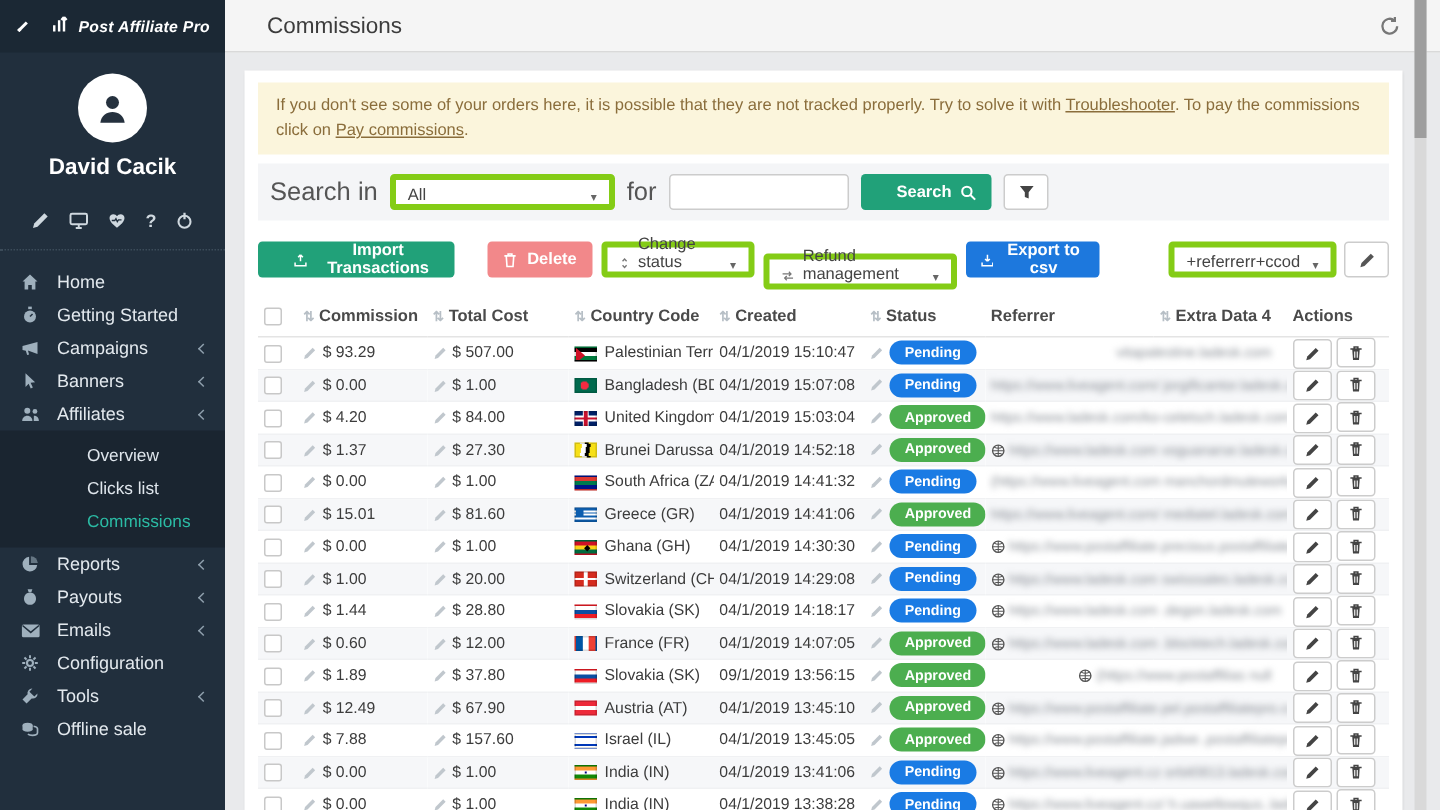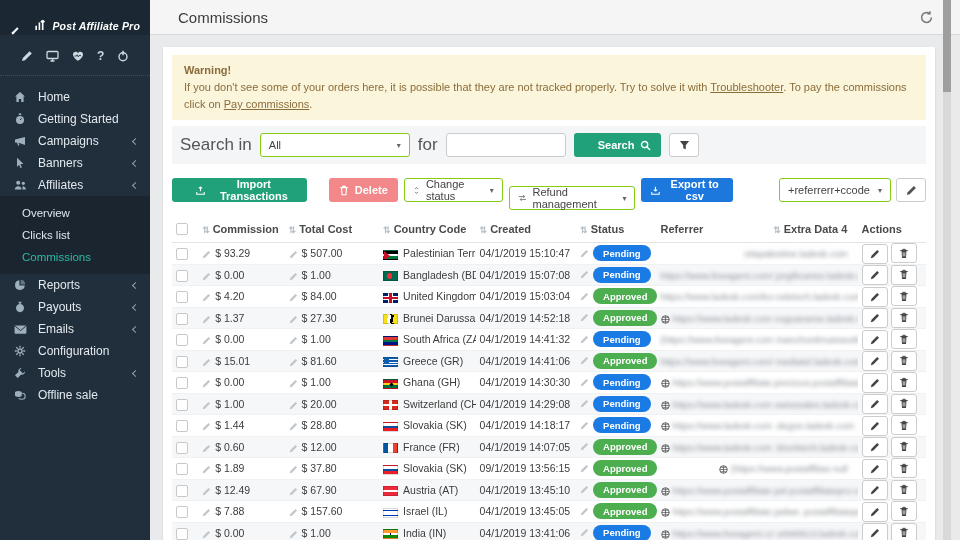--- a/index.html
+++ b/index.html
@@ -1,57 +1,57 @@
 <!DOCTYPE html>
 <html><head>
 <meta charset="utf-8">
 <style>
   * { margin:0; padding:0; box-sizing:border-box; }
   html,body { width:960px; height:540px; overflow:hidden; font-family:"Liberation Sans", sans-serif; background:#e9eaec; }
   .app { display:flex; width:960px; height:540px; position:relative; }
 
   
   .sidebar { width:150px; min-width:150px; background:#212f3d; color:#d7dee4; display:flex; flex-direction:column; }
-  .side-head { height:35px; background:#1b2834; display:flex; align-items:flex-end; padding:0 10px; gap:8px; }
+  .side-head { height:35px; background:#1b2834; display:flex; align-items:center; padding:0 10px; gap:8px; }
   .back-chev { width:8px; height:8px; border-left:2.2px solid #fff; border-bottom:2.2px solid #fff; transform:rotate(45deg); margin-left:4px; cursor:pointer; }
   .logo-wrap { display:flex; align-items:center; gap:5px; margin-left:10px; }
   .logo-text { font-size:10.5px; font-weight:bold; font-style:italic; color:#fff; letter-spacing:.2px; white-space:nowrap; }
   .profile { text-align:center; padding:14px 0 6px; }
   .avatar { width:46px; height:46px; border-radius:50%; background:#fff; margin:0 auto 8px; display:flex; align-items:center; justify-content:center; }
   .user-name { color:#fff; font-size:15px; font-weight:bold; }
   .quick-icons { display:flex; justify-content:space-around; padding:14px 14px 12px; border-bottom:1px dotted #3c4c5a; }
   .quick-icons .qi { color:#cfd8df; cursor:pointer; display:flex; align-items:center; }
   .menu { padding-top:10px; font-size:12px; }
   .menu-item { display:flex; align-items:center; height:22px; padding:0 12px 0 14px; cursor:pointer; color:#e3e9ee; }
   .menu-item .mi-icon { width:14px; margin-right:10px; color:#9fb0bd; display:flex; align-items:center; }
   .menu-item .mi-label { flex:1; }
   .chev { width:5px; height:5px; border-right:1.4px solid #8fa0ad; border-bottom:1.4px solid #8fa0ad; }
   .chev.left { transform:rotate(135deg); }
   .chev.down { transform:rotate(45deg); }
   .submenu { background:#1a2530; padding:6px 0; font-size:11.5px; }
-  .submenu-item { padding:5px 10px 5px 22px; cursor:pointer; color:#dfe6ec; }
+  .submenu-item { padding:5px 10px 5px 58px; cursor:pointer; color:#dfe6ec; }
   .submenu-item.active { color:#2bbba4; }
 
   
   .main { flex:1; display:flex; flex-direction:column; }
   .topbar { height:35px; background:#f5f5f5; border-bottom:1px solid #d9d9d9; display:flex; align-items:center; padding:0 26px 0 28px; }
   .topbar-title { font-size:15px; color:#3c3c3c; }
   .refresh-btn { margin-left:auto; cursor:pointer; display:flex; }
 
   
   .content { flex:1; padding:12px 25px 0 13px; }
   .panel { background:#fff; box-shadow:0 1px 2px rgba(0,0,0,.12); padding:8px 9px; height:493px; overflow:hidden; }
 
   .warning { background:#fbf5dc; padding:7px 12px; font-size:11px; color:#8a6d3b; line-height:1.55; margin-bottom:6px; }
   .warning b { display:block; }
   .warning a { color:#8a6d3b; text-decoration:underline; cursor:pointer; }
 
   .search-strip { background:#f4f5f7; padding:7px 8px; display:flex; align-items:center; gap:8px; margin-bottom:6px; }
   .lbl { font-size:17px; color:#555; }
-  .selectbox { background:#fff; border:1px solid #84cc16; border-radius:3px; height:24px; display:flex; align-items:center; padding:0 8px; font-size:11px; color:#444; cursor:pointer; }
+  .selectbox { background:#fff; border:4px solid #84cc16; border-radius:3px; height:24px; display:flex; align-items:flex-end; padding:0 8px; font-size:11px; color:#444; cursor:pointer; }
   .selectbox .caret { margin-left:auto; font-size:8px; color:#666; padding-left:8px; }
   .sb-searchin { width:150px; }
   .txt-input { background:#fff; border:1px solid #ccc; border-radius:3px; height:24px; width:120px; padding:0 6px; font-size:11px; font-family:"Liberation Sans",sans-serif; }
   .btn { border:none; border-radius:3px; height:24px; display:inline-flex; align-items:center; gap:6px; padding:0 10px; font-size:11px; font-weight:bold; cursor:pointer; font-family:"Liberation Sans",sans-serif; }
   .btn-green { background:#21a179; color:#fff;padding-left:24px; }
   .btn-blue { background:#1d78dd; color:#fff; }
   .btn-pink { background:#f2888a; color:#fff;margin-left:16px; }
   .btn-outline { background:#fff; border:1px solid #ccc; color:#555; font-weight:normal; }
   .toolbar { display:flex; align-items:center; gap:6px; margin-bottom:7px; }
   .toolbar-right { margin-left:auto; display:flex; gap:5px;padding-left:40px; }
@@ -102,20 +102,29 @@
 
   <div class="sidebar">
     <div class="side-head">
       <span class="back-chev"></span>
       <span class="logo-wrap">
         <span><svg width="13" height="13" viewBox="0 0 12 12">
               <path d="M2 11V7.2M5 11V4.2M8 11V2.2M8 2.2 6.4 4M8 2.2 9.6 4" stroke="#fff" stroke-width="1.5" fill="none"></path>
             </svg></span>
         <span class="logo-text">Post Affiliate Pro</span>
       </span>
+    </div>
+    <div class="profile">
+      <div class="avatar">
+        <svg width="26" height="26" viewBox="0 0 24 24">
+            <circle cx="12" cy="8.6" r="4" fill="#25313e"></circle>
+            <path d="M4.5 21c.6-4.3 3.8-6.6 7.5-6.6s6.9 2.3 7.5 6.6z" fill="#25313e"></path>
+          </svg>
+      </div>
+      <div class="user-name">David Cacik</div>
     </div>
     <div class="quick-icons" id="quick-icons">
         <span class="qi">
           <svg width="12" height="12" viewBox="0 0 12 12">
             <path d="M1 11l.8-3L8.6 1.2l2.2 2.2L4 10.2z" fill="currentColor"></path>
           </svg>
         </span>
         <span class="qi">
           <svg width="13" height="12" viewBox="0 0 13 12">
             <rect x="1" y="1.5" width="11" height="7" rx="1" fill="none" stroke="currentColor" stroke-width="1.3"></rect>
@@ -261,21 +270,20 @@
             <path d="M11.6 7A4.6 4.6 0 1 1 9.8 3.3" fill="none" stroke="#777" stroke-width="1.4"></path>
             <path d="M10.2 1.2v2.4H7.8" fill="none" stroke="#777" stroke-width="1.4"></path>
           </svg>
       </span>
     </div>
 
     <div class="content">
       <div class="panel">
 
         <div class="warning">
-          <b>Warning!</b>
           <span><span>If you don't see some of your orders here, it is possible that they are not tracked properly. Try to solve it with </span><a>Troubleshooter</a><span>. To pay the commissions click on </span><a>Pay commissions</a><span>.</span></span>
         </div>
 
         <div class="search-strip">
           <span class="lbl">Search in</span>
           <div class="selectbox sb-searchin">
             <span>All</span>
             <span class="caret">▾</span>
           </div>
           <span class="lbl">for</span>

